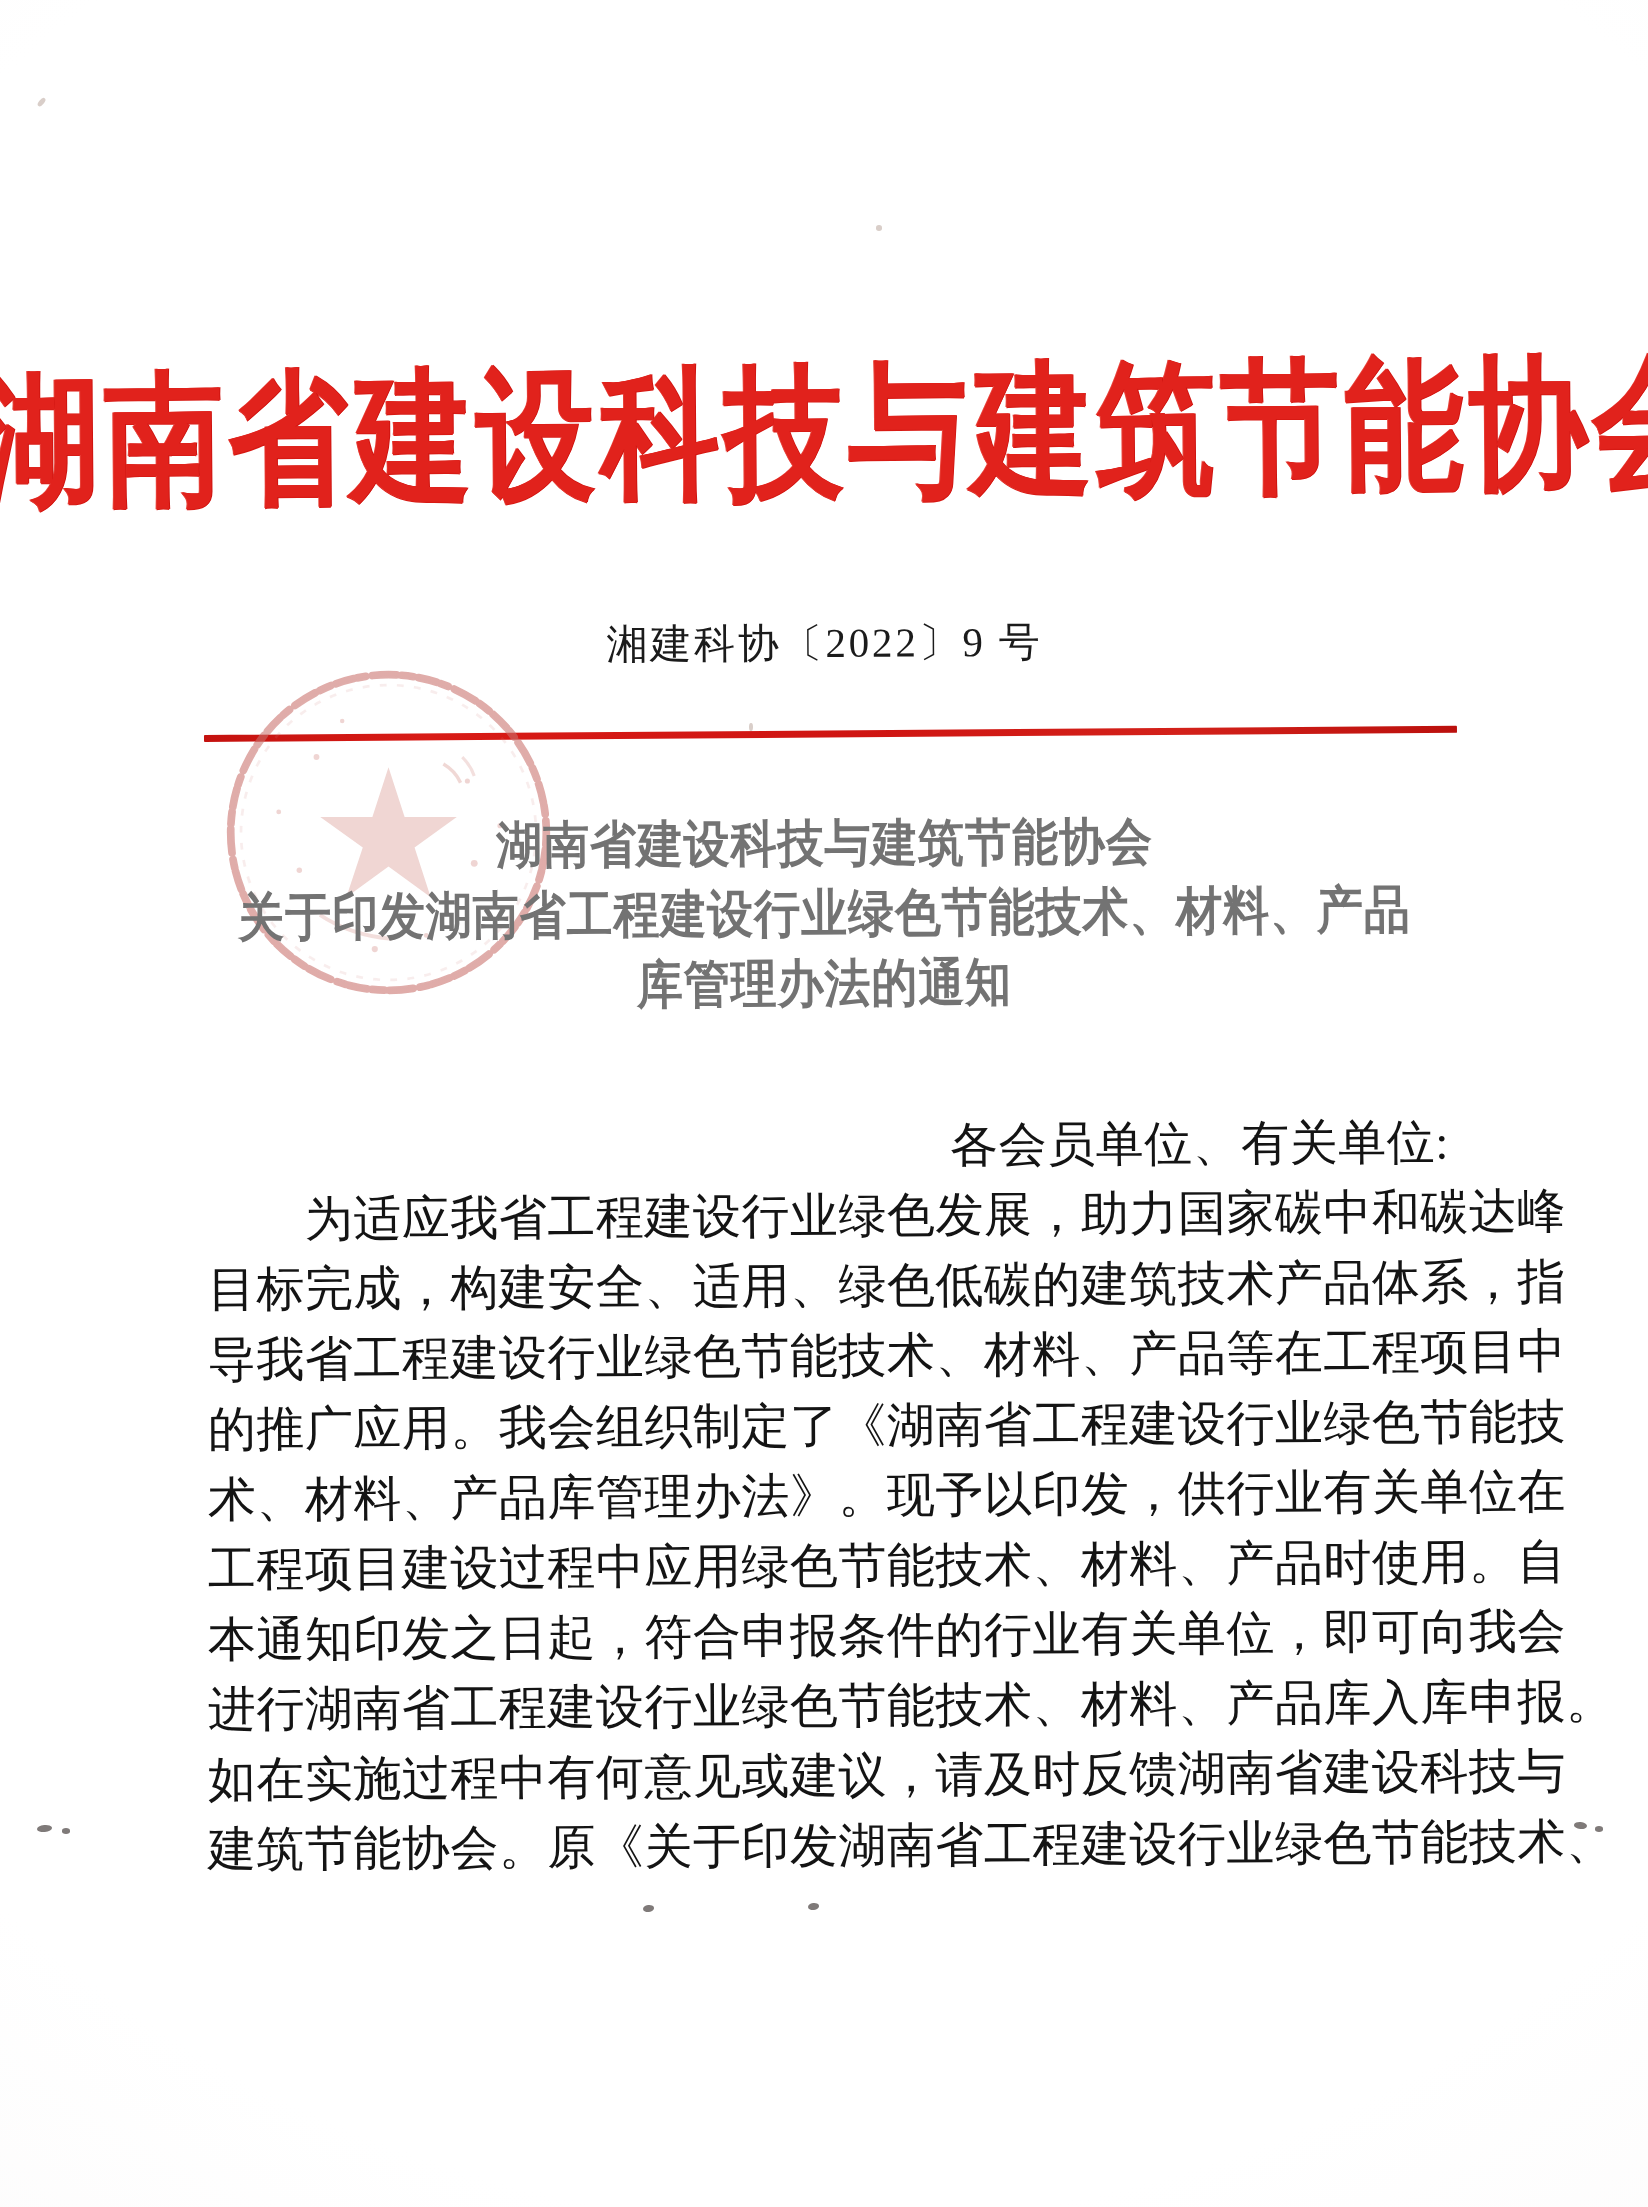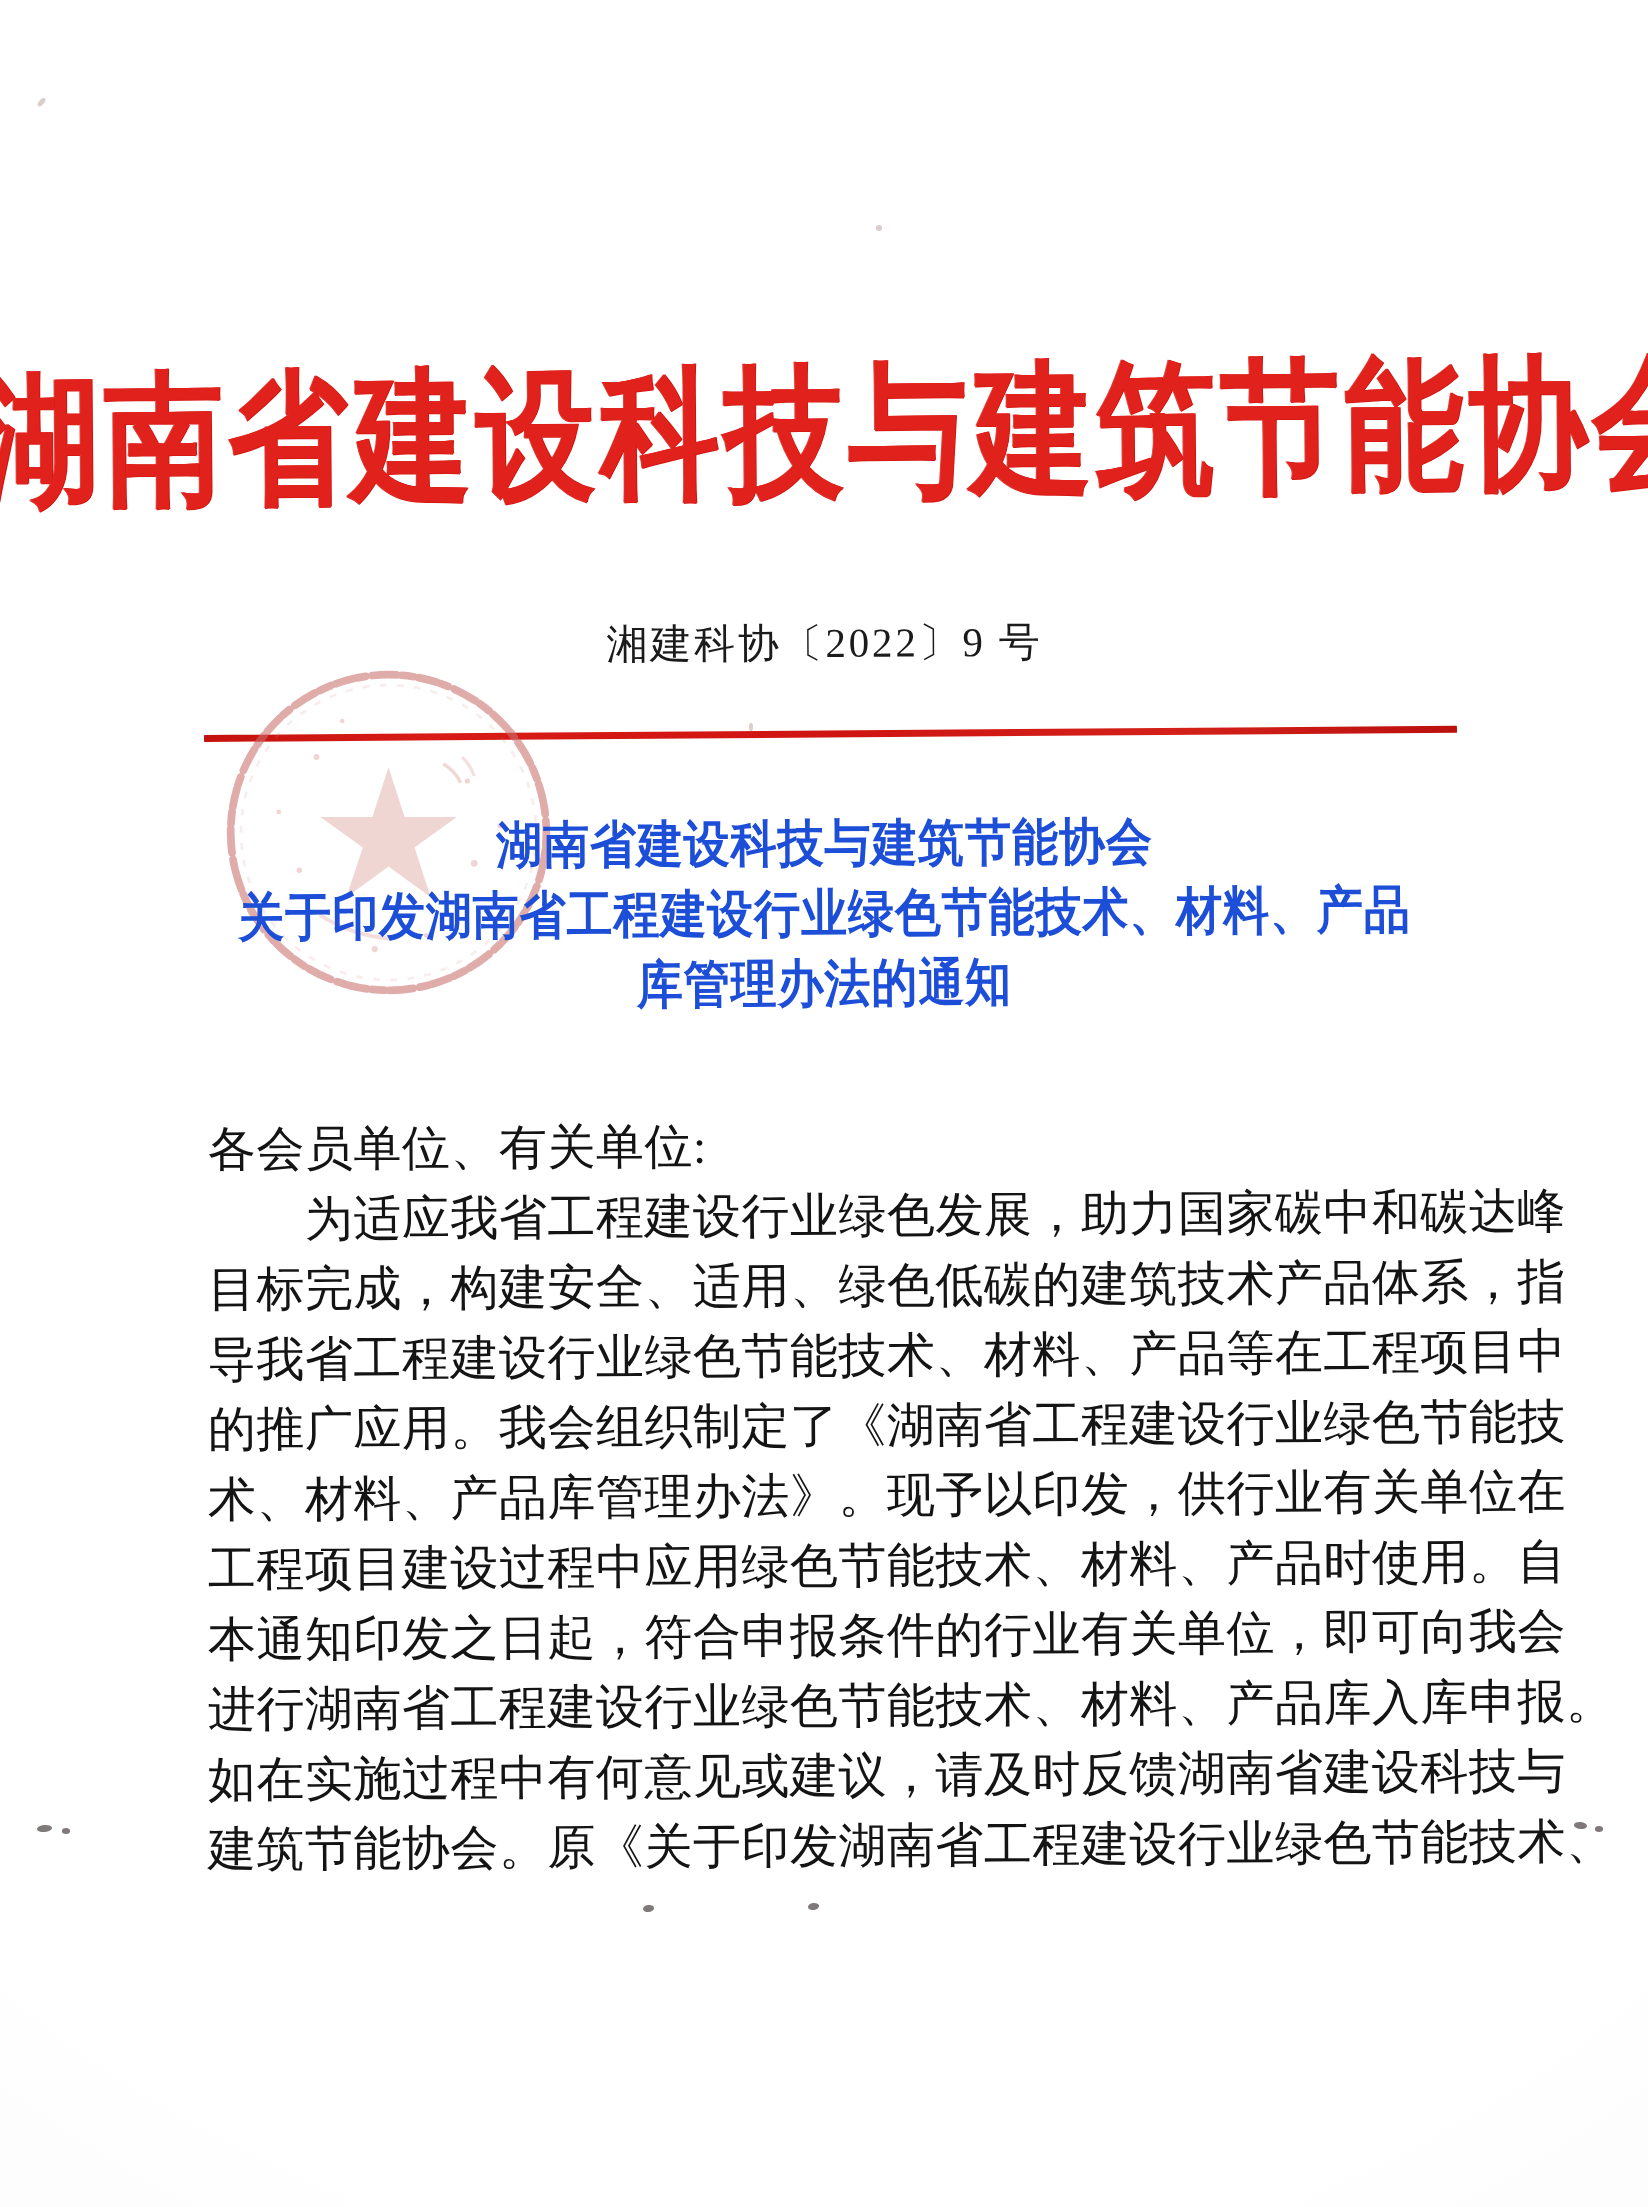--- a/index.html
+++ b/index.html
@@ -101,21 +101,21 @@
 
   
   .title-block {
     position: absolute;
     left: 141px;
     right: 141px;
     top: 808px;
     text-align: center;
     font-family: "DejaVu Sans", "Liberation Sans", sans-serif;
     font-weight: 700;
-    color: #1d4ed8;
+    color: #737373;
   }
   .title-line {
     font-size: 46px;
     line-height: 70px;
     letter-spacing: 0.9px;
     white-space: nowrap;
     transform: scaleY(1.1);
   }
   .title-line.t1 { transform: scaleY(1.1) rotate(-0.3deg); }
   .title-line.t2 { transform: scaleY(1.12) rotate(-0.35deg); }
@@ -123,20 +123,21 @@
 
   
   .body-text {
     position: absolute;
     left: 208px;
     top: 1111px;
     width: 1241px;
     font-family: "Liberation Serif", "DejaVu Serif", serif;
     font-size: 48px;
     color: #141414;
+    text-align: right;
   }
   .body-line {
     height: 70px;
     line-height: 70px;
     white-space: nowrap;
     letter-spacing: 0.5px;
   }
   .body-line.indent { text-indent: 97px; }
 
   

